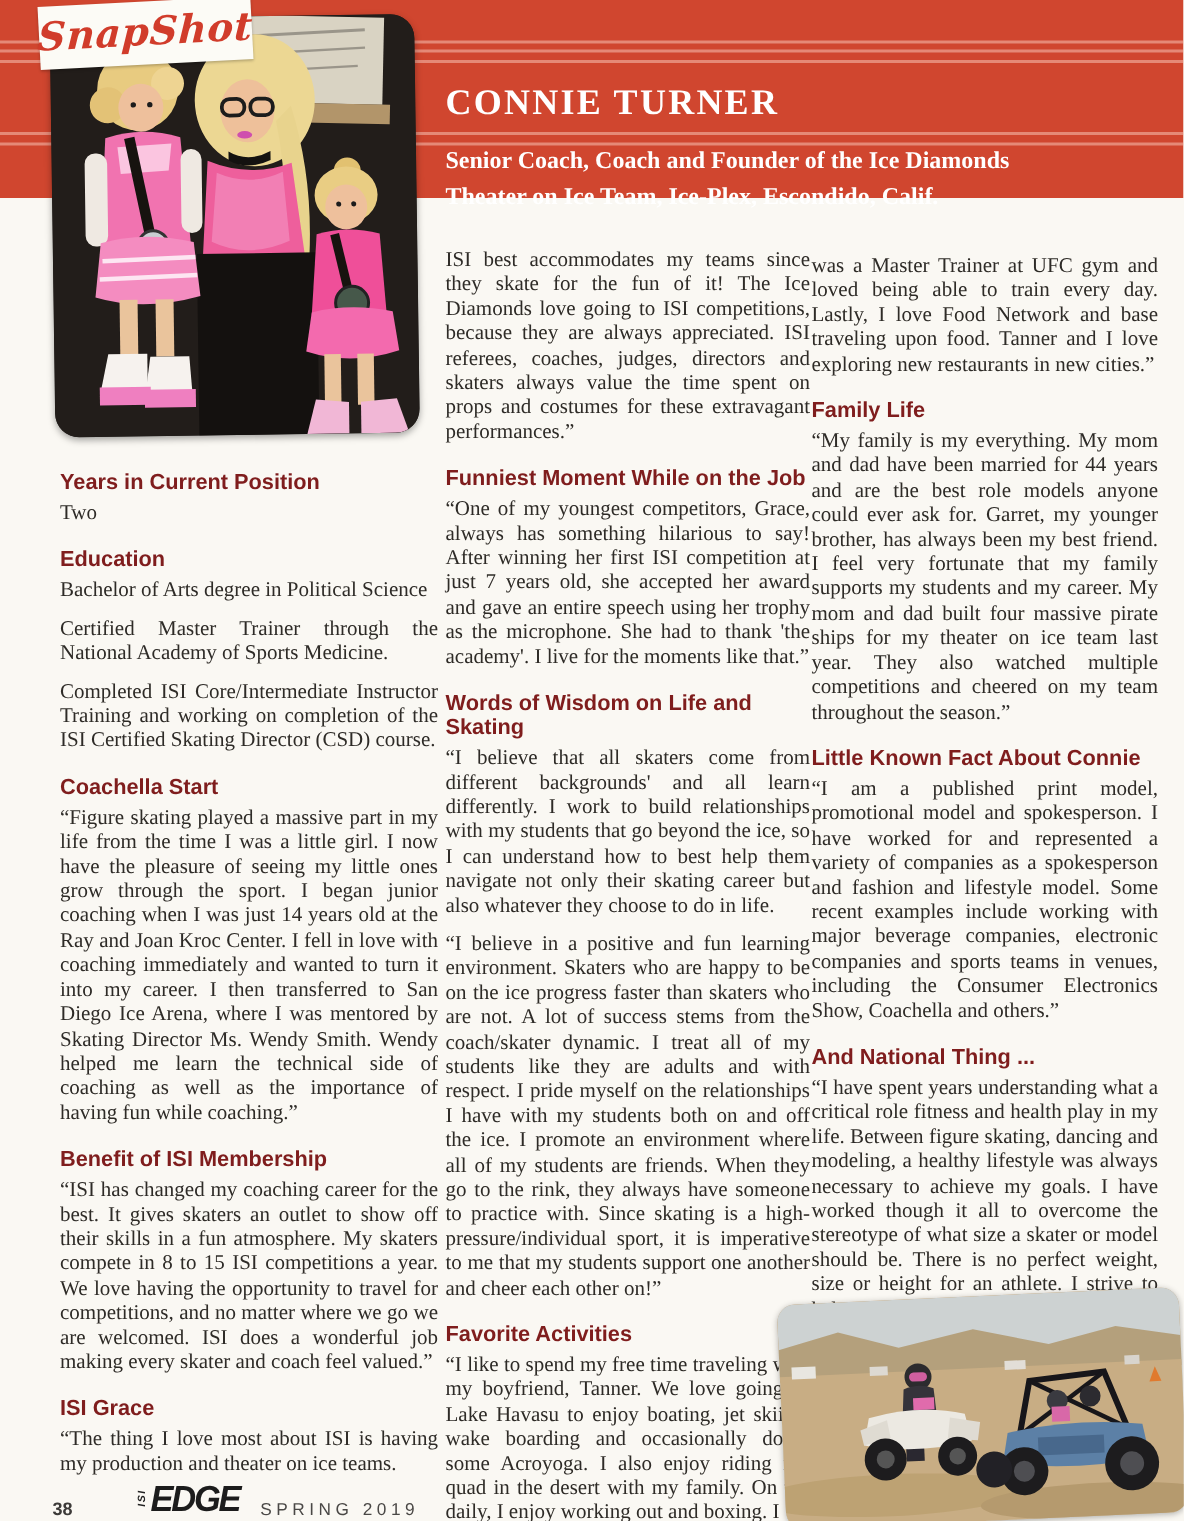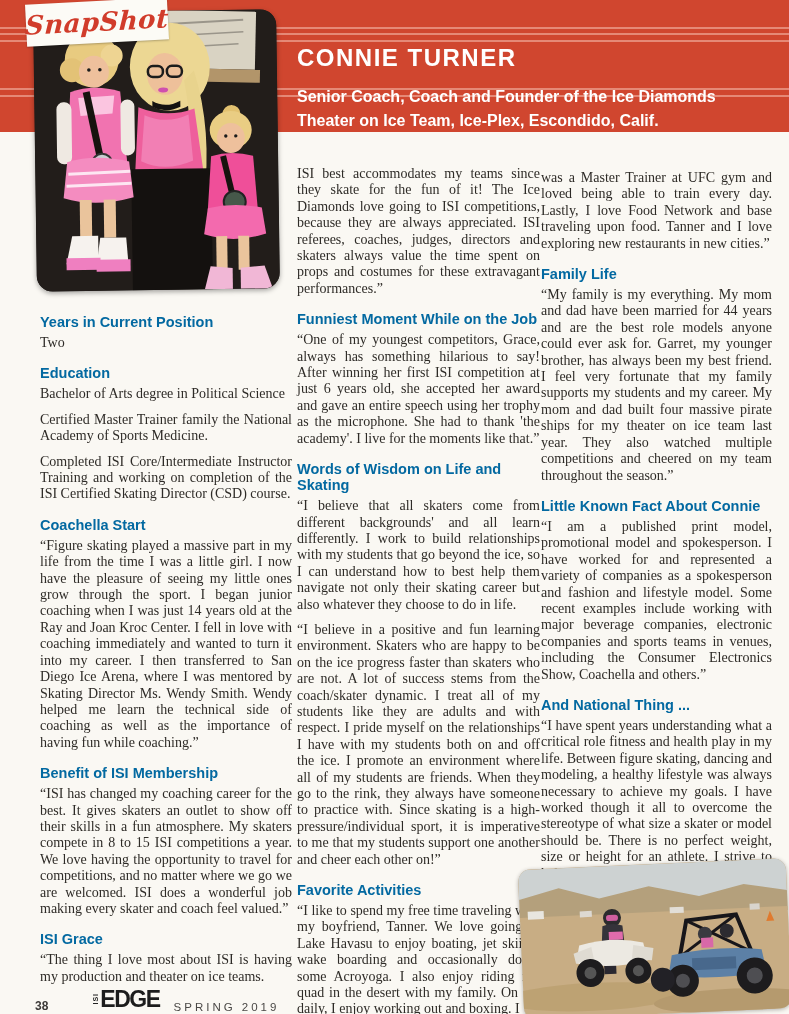--- a/index.html
+++ b/index.html
@@ -18,21 +18,21 @@
     position:absolute;left:26px;top:1px;width:142px;height:42px;background:#fcfbf6;
     transform:rotate(-3deg);display:flex;align-items:center;justify-content:center;
     box-shadow:0 1px 2px rgba(0,0,0,.25);
   }
   .snaplabel span{
     font-family:"DejaVu Serif", serif;font-style:italic;font-weight:bold;
     color:#d13c2b;font-size:26px;letter-spacing:.5px;transform:skewX(-6deg);
   }
 
   
-  .headline{position:absolute;left:297px;top:44px;color:#fff;font-family:Liberation Sans, sans-serif;}
+  .headline{position:absolute;left:297px;top:56px;color:#fff;font-family:Liberation Serif, serif;}
   .headline h1{margin:0;font-size:24px;letter-spacing:1.5px;font-weight:bold;}
   .headline .sub{margin-top:13px;font-size:16px;font-weight:bold;line-height:1.5;}
 
   
   .photo-family{
     position:absolute;left:35px;top:11px;width:243px;height:279px;border-radius:16px;
     overflow:hidden;transform:rotate(-.8deg);box-shadow:0 2px 5px rgba(0,0,0,.35);
     background:#211d1b;
   }
   
@@ -42,35 +42,35 @@
     background:#c8ad84;
   }
 
   
   .col{position:absolute;color:#2e2b27;}
   .col-left{left:40px;top:314px;width:252px;}
   .col-mid{left:297px;top:166px;width:243px;}
   .col-right{left:541px;top:170px;width:231px;}
   .head{
     font-family:"Liberation Sans", sans-serif;font-weight:bold;font-size:14.5px;
-    color:#0369a1;margin:14px 0 5px 0;
+    color:#7f1d1d;margin:14px 0 5px 0;
   }
   .sec:first-child .head{margin-top:0;}
   .body{font-size:14px;line-height:16.4px;text-align:justify;margin:0 0 9px 0;}
   .body:last-child{margin-bottom:0;}
   .endmark{
     display:inline-block;background:#111;color:#fff;font-family:"Liberation Sans",sans-serif;
     font-size:6px;font-weight:bold;line-height:9px;padding:0 2px;vertical-align:middle;
     letter-spacing:.5px;
   }
 
   
   .footer{position:absolute;left:35px;top:986px;display:flex;align-items:flex-end;color:#3c3a38;}
   .pagenum{font-family:"Liberation Sans",sans-serif;font-weight:bold;font-size:12px;}
-  .edge-logo{display:flex;align-items:center;margin-left:42px;}
+  .edge-logo{display:flex;align-items:center;margin-left:42px;font-style:italic;}
   .isi-vert{
     font-family:"Liberation Sans",sans-serif;font-weight:bold;font-size:7px;
     transform:rotate(-90deg);letter-spacing:1px;color:#222;width:10px;
   }
   .edge-word{
     font-family:"Liberation Sans",sans-serif;font-weight:bold;font-size:23px;
     letter-spacing:-1.5px;color:#1c1c1c;transform:scaleY(1.05);
   }
   .issue{
     font-family:"Liberation Sans",sans-serif;font-size:11.5px;letter-spacing:3px;
@@ -160,21 +160,21 @@
 </div>
 
 <div class="col col-left">
   <div class="sec">
     <div class="head">Years in Current Position</div>
     <p class="body">Two</p>
   </div>
   <div class="sec">
     <div class="head">Education</div>
     <p class="body">Bachelor of Arts degree in Political Science</p>
-    <p class="body">Certified Master Trainer family the National Academy of Sports Medicine.</p>
+    <p class="body">Certified Master Trainer through the National Academy of Sports Medicine.</p>
     <p class="body">Completed ISI Core/Intermediate Instructor Training and working on completion of the ISI Certified Skating Director (CSD) course.</p>
   </div>
   <div class="sec">
     <div class="head">Coachella Start</div>
     <p class="body">“Figure skating played a massive part in my life from the time I was a little girl. I now have the pleasure of seeing my little ones grow through the sport. I began junior coaching when I was just 14 years old at the Ray and Joan Kroc Center. I fell in love with coaching immediately and wanted to turn it into my career. I then transferred to San Diego Ice Arena, where I was mentored by Skating Director Ms. Wendy Smith. Wendy helped me learn the technical side of coaching as well as the importance of having fun while coaching.”</p>
   </div>
   <div class="sec">
     <div class="head">Benefit of ISI Membership</div>
     <p class="body">“ISI has changed my coaching career for the best. It gives skaters an outlet to show off their skills in a fun atmosphere. My skaters compete in 8 to 15 ISI competitions a year. We love having the opportunity to travel for competitions, and no matter where we go we are welcomed. ISI does a wonderful job making every skater and coach feel valued.”</p>
   </div>
@@ -183,21 +183,21 @@
     <p class="body">“The thing I love most about ISI is having my production and theater on ice teams.</p>
   </div>
 </div>
 
 <div class="col col-mid">
   <div class="sec">
     <p class="body">ISI best accommodates my teams since they skate for the fun of it! The Ice Diamonds love going to ISI competitions, because they are always appreciated. ISI referees, coaches, judges, directors and skaters always value the time spent on props and costumes for these extravagant performances.”</p>
   </div>
   <div class="sec">
     <div class="head">Funniest Moment While on the Job</div>
-    <p class="body">“One of my youngest competitors, Grace, always has something hilarious to say! After winning her first ISI competition at just 6 years old, she accepted her award and gave an entire speech using her trophy as the microphone. She had to thank 'the academy'. I live for the moments like that.”</p>
+    <p class="body">“One of my youngest competitors, Grace, always has something hilarious to say! After winning her first ISI competition at just 7 years old, she accepted her award and gave an entire speech using her trophy as the microphone. She had to thank 'the academy'. I live for the moments like that.”</p>
   </div>
   <div class="sec">
     <div class="head">Words of Wisdom on Life and Skating</div>
     <p class="body">“I believe that all skaters come from different backgrounds' and all learn differently. I work to build relationships with my students that go beyond the ice, so I can understand how to best help them navigate not only their skating career but also whatever they choose to do in life.</p>
     <p class="body">“I believe in a positive and fun learning environment. Skaters who are happy to be on the ice progress faster than skaters who are not. A lot of success stems from the coach/skater dynamic. I treat all of my students like they are adults and with respect. I pride myself on the relationships I have with my students both on and off the ice. I promote an environment where all of my students are friends. When they go to the rink, they always have someone to practice with. Since skating is a high-pressure/individual sport, it is imperative to me that my students support one another and cheer each other on!”</p>
   </div>
   <div class="sec">
     <div class="head">Favorite Activities</div>
     <p class="body">“I like to spend my free time traveling with my boyfriend, Tanner. We love going to Lake Havasu to enjoy boating, jet skiing, wake boarding and occasionally doing some Acroyoga. I also enjoy riding my quad in the desert with my family. On the daily, I enjoy working out and boxing. I</p>
   </div>

